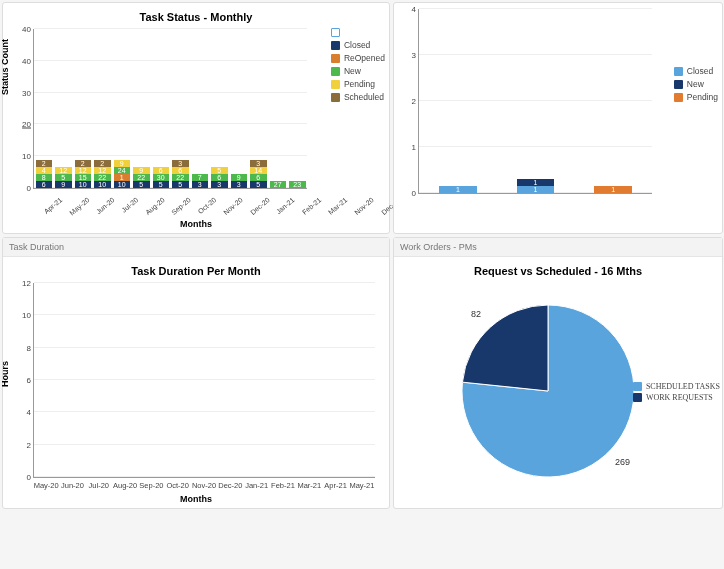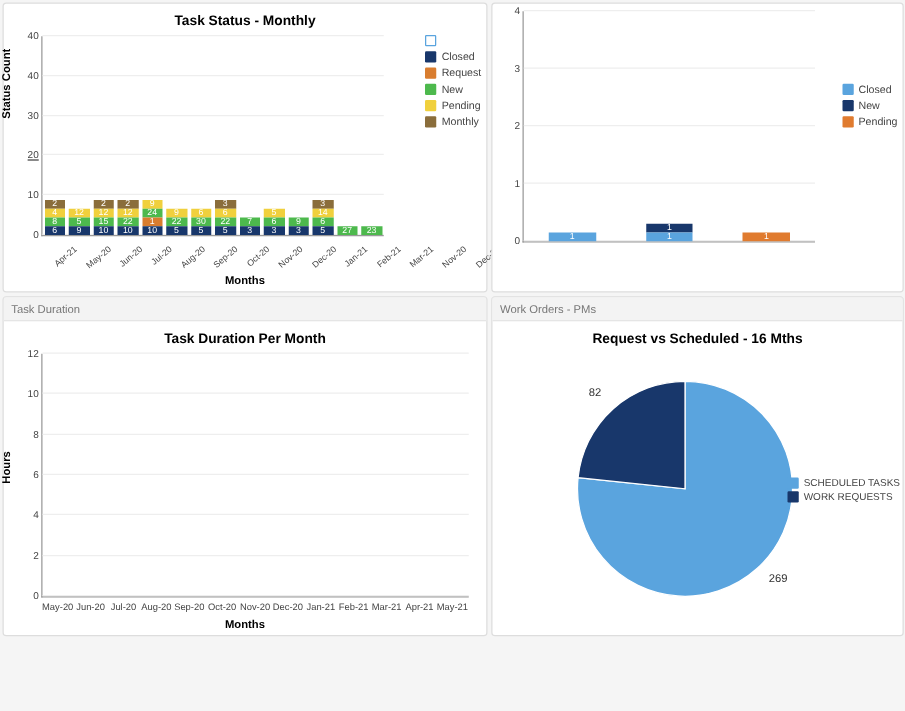--- a/index.html
+++ b/index.html
@@ -19,21 +19,21 @@
   .seg { width: 100%; font-size: 7px; color: #fff; text-align: center; display: flex; align-items: center; justify-content: center; overflow: hidden; }
   .seg span { line-height: 1; }
   .xticks { display: flex; }
   .xtick { flex: 1; font-size: 7px; text-align: center; transform: rotate(-40deg); transform-origin: top right; white-space: nowrap; padding-top: 6px; padding-right: 4px; color: #444; }
   .xtick-flat { flex: 1; font-size: 7.5px; text-align: center; color: #444; padding-top: 3px; }
   .legend { position: absolute; right: 4px; top: 22px; font-size: 8.5px; color: #444; text-align: right; }
   .legend-row { display: flex; align-items: center; gap: 4px; margin: 3px 0; }
   .swatch { width: 9px; height: 9px; border-radius: 1px; }
   svg.pie { display: block; margin: 0 auto; }
   .pie-label { font-size: 9px; fill: #333; }
-  .pie-legend { position: absolute; right: 2px; top: 55%; transform: translateY(-50%); font-size: 8px; color: #444; }
+  .pie-legend { position: absolute; right: 2px; top: 55%; transform: translateY(-50%); font-size: 8px; color: #444; font-family: Liberation Serif, serif; }
   .pie-legend .legend-row { margin: 2px 0; }
 </style>
 </head>
 <body>
 
 <div class="grid">
 
   <div class="panel">
     <div class="chart-area">
       <div class="title">Task Status - Monthly</div>
@@ -231,33 +231,33 @@
         <div class="legend-row">
             <div class="swatch" style="background:#fff;border:1px solid #5aa4de"></div>
             <span></span>
           </div>
         <div class="legend-row">
             <div class="swatch" style="background:#18376b"></div>
             <span>Closed</span>
           </div>
         <div class="legend-row">
             <div class="swatch" style="background:#d97d2f"></div>
-            <span>Request</span>
+            <span>ReOpened</span>
           </div>
         <div class="legend-row">
             <div class="swatch" style="background:#4db94d"></div>
             <span>New</span>
           </div>
         <div class="legend-row">
             <div class="swatch" style="background:#f0d03d"></div>
             <span>Pending</span>
           </div>
         <div class="legend-row">
             <div class="swatch" style="background:#8a6d3b"></div>
-            <span>Monthly</span>
+            <span>Scheduled</span>
           </div>
       </div>
     </div>
   </div>
 
   <div class="panel">
     <div class="chart-area">
       <div style="margin-left:20px; margin-right:66px; position:relative;">
         <div class="plot" id="plot-last7" style="height:185px;">
             <div class="gridline" style="bottom: 0%;"></div>

